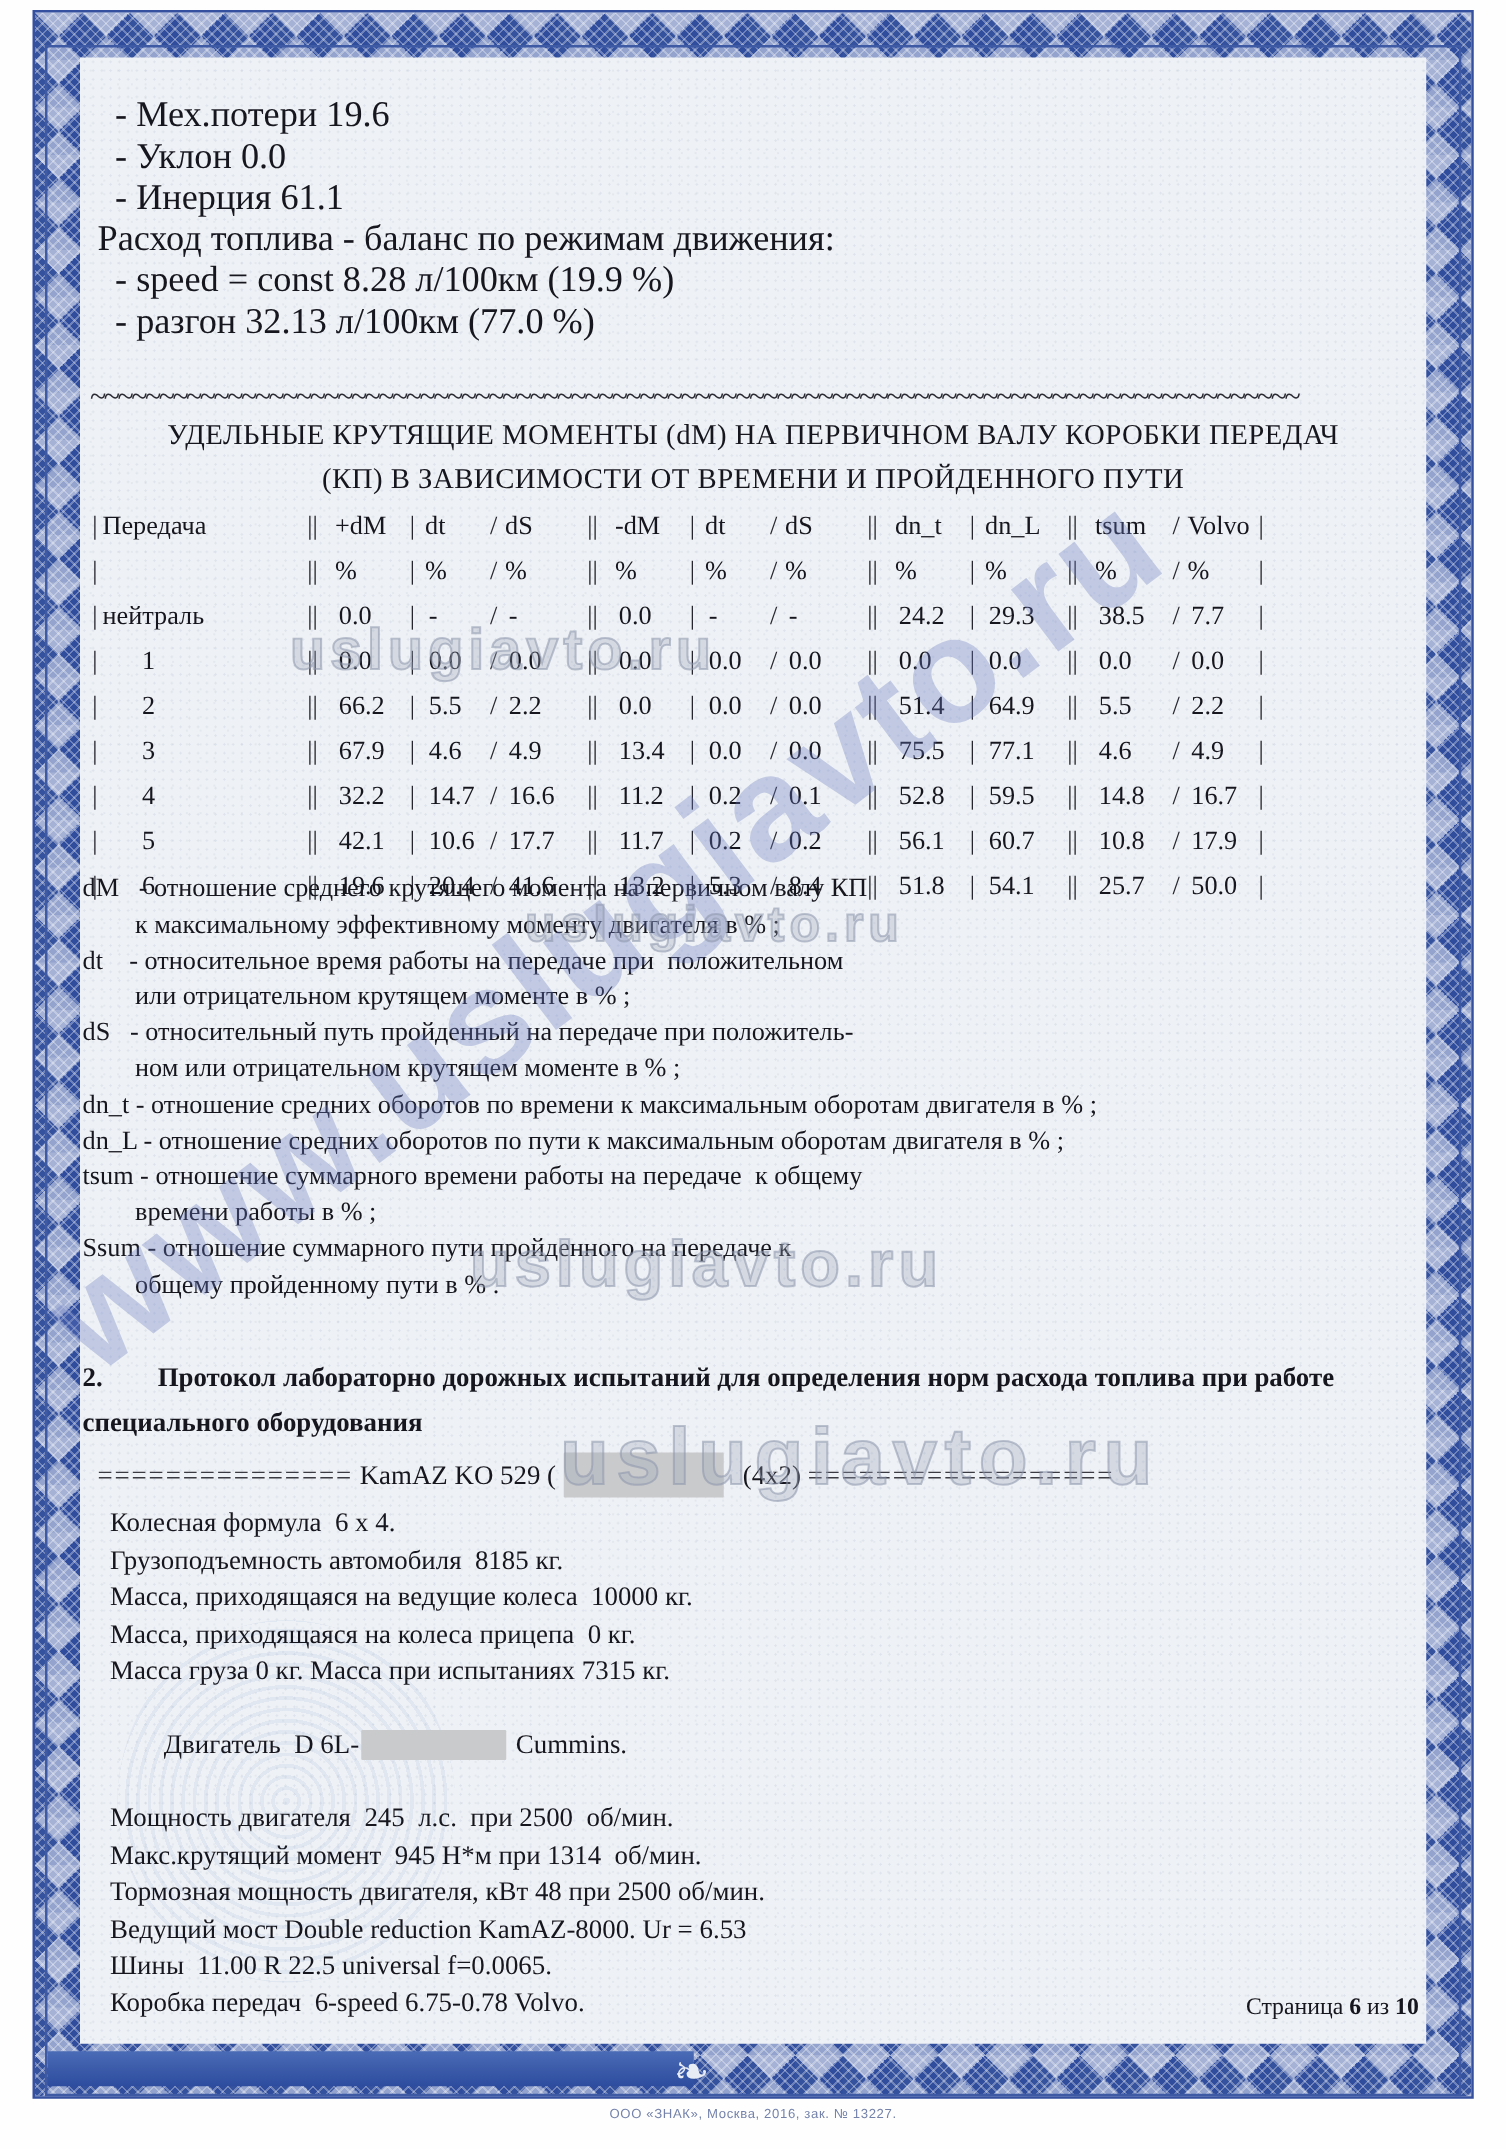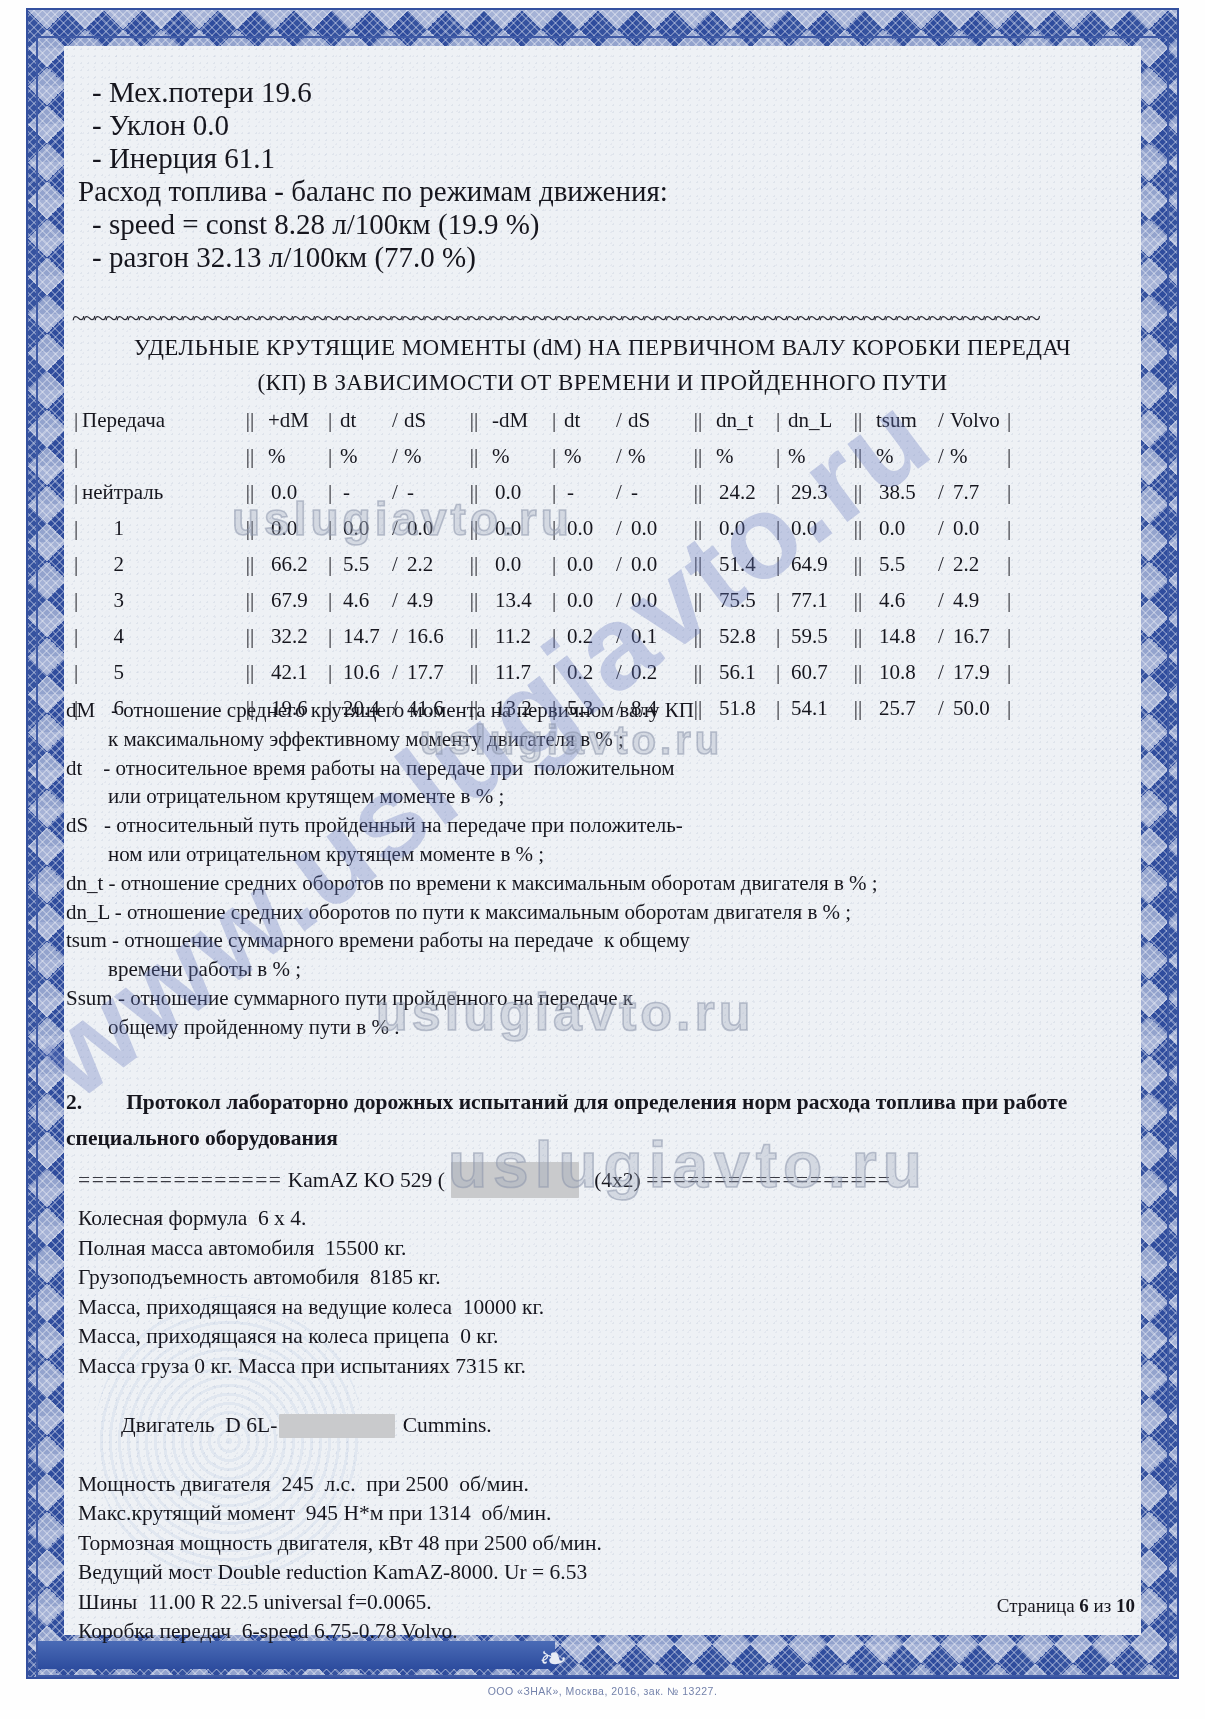--- a/index.html
+++ b/index.html
@@ -92,21 +92,21 @@
     font-size:21.5px; line-height:36px; white-space:nowrap;
   }
   .eq{letter-spacing:1.5px; color:#3a3a42;}
   .redact{
     display:inline-block; background:#c9cacc; vertical-align:middle;
     border-radius:1px;
   }
   .redact.veh{width:128px; height:36px; margin:0 10px 4px 6px;}
   .redact.eng{width:116px; height:24px; margin:0 2px 2px 2px;}
   
-  .specs{position:absolute; top:1158px; left:14px; right:8px;}
+  .specs{position:absolute; top:1158px; left:24px; right:8px;}
   .specs .line{font-size:21.5px; line-height:29.5px; white-space:pre-wrap;}
   
   .page-num{
     position:absolute; bottom:18px; right:6px;
     font-size:19px;
   }
   .page-num b{font-weight:bold;}
   .print-line{
     position:absolute; bottom:22px; left:0; right:0; text-align:center;
     font-family:"Liberation Sans", sans-serif;
@@ -433,21 +433,20 @@
       <span class="eq">===============</span>
       <span>KamAZ KO 529 (</span><span class="redact veh"></span>
       <span>(4x2)</span>
       <span class="eq">==================</span>
     </div>
 
     <div class="specs">
       <div>
 
       <div class="line">Колесная формула  6 х 4.</div>
-          <div class="line">Полная масса автомобиля  15500 кг.</div>
           <div class="line">Грузоподъемность автомобиля  8185 кг.</div>
           <div class="line">Масса, приходящаяся на ведущие колеса  10000 кг.</div>
           <div class="line">Масса, приходящаяся на колеса прицепа  0 кг.</div>
           <div class="line">Масса груза 0 кг. Масса при испытаниях 7315 кг.</div>
         </div>
       <div class="line">
         <span>Двигатель  D 6L-</span><span class="redact eng"></span><span> Cummins.</span>
       </div>
       <div>
 

